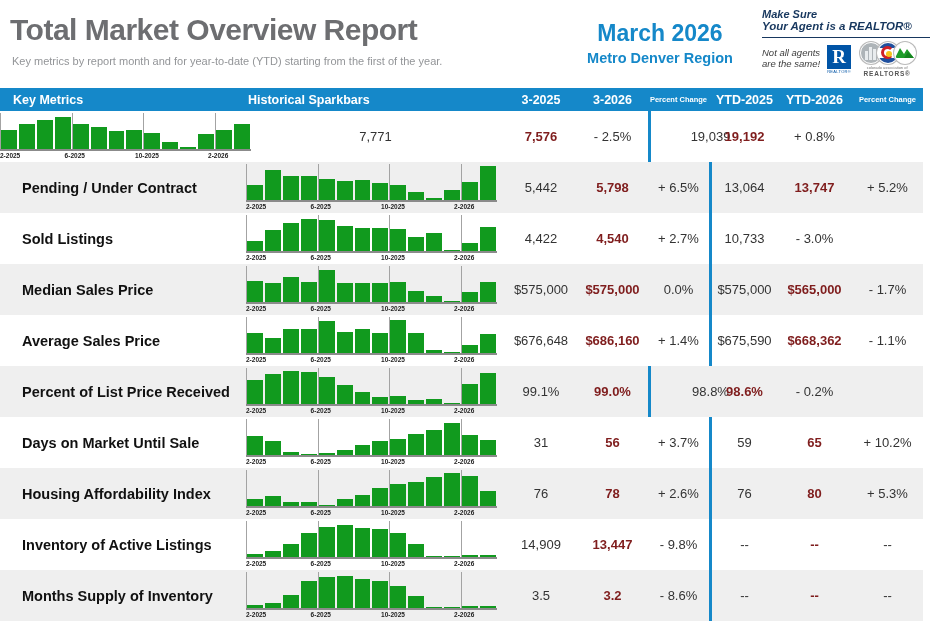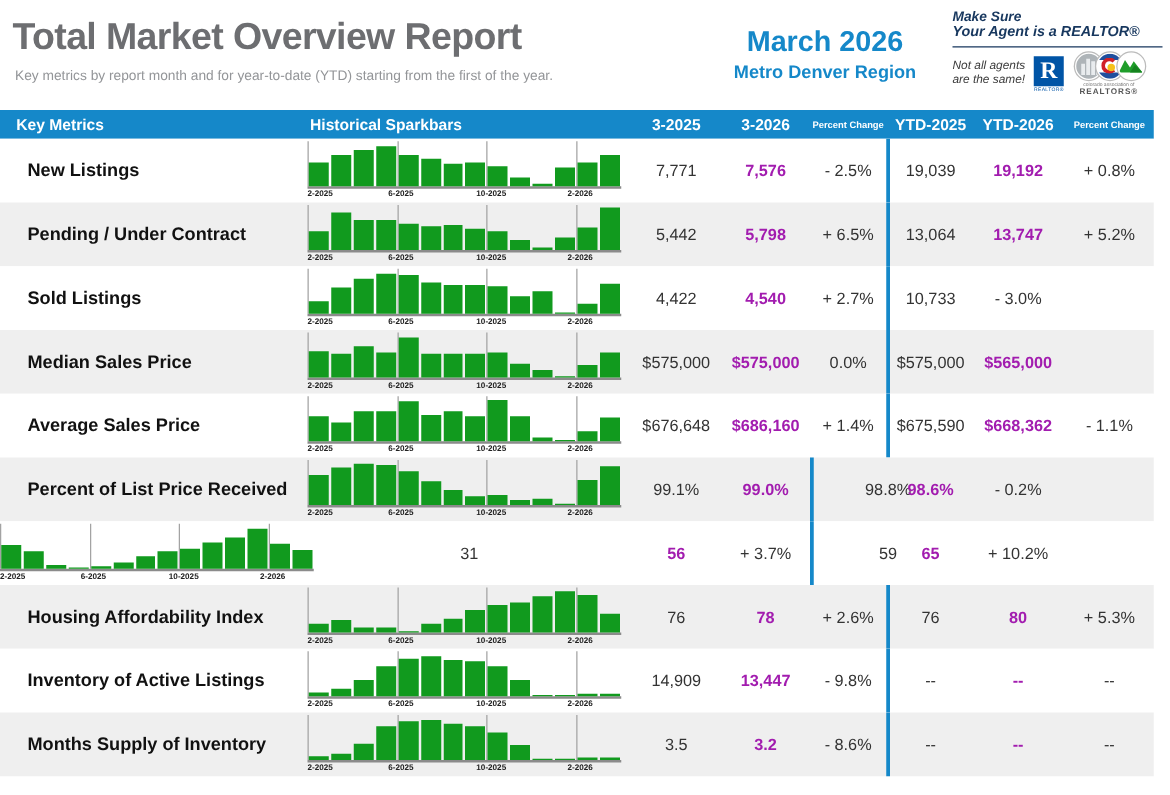--- a/index.html
+++ b/index.html
@@ -46,21 +46,21 @@
   .thead .h { font-size:12.5px; font-weight:bold; text-align:center; }
   .thead .h.left { text-align:left; padding-left:13px; }
   .thead .h.spark-h { text-align:left; padding-left:2px; }
   .thead .h.small { font-size:7.5px; }
 
   .trow { height:51px; position:relative; background:#fff; }
   .trow.alt { background:#efefef; }
   .cell { display:flex; align-items:center; justify-content:center; }
   .cell.metric { justify-content:flex-start; padding-left:22px; font-size:14.5px; font-weight:bold; color:#111; }
   .cell.v { font-size:13px; color:#333; }
-  .cell.v.bold { font-weight:bold; color:#a21caf; }
+  .cell.v.bold { font-weight:bold; color:#7f1d1d; }
   .cell.sep { background:#1588c9; width:3px; height:51px; }
 
   
   .cell.spark { flex-direction:column; justify-content:center; align-items:flex-start; padding-top:2px; }
   .spark-plot { position:relative; width:251px; height:34px; }
   .spark-plot .bars { position:absolute; left:0; right:0; top:0; bottom:0; display:flex; align-items:flex-end; }
   .spark-plot .bar { flex:1; margin:0 1px; background:#119a1e; }
   .spark-plot .gridlines i { position:absolute; top:-2px; bottom:0; width:1px; background:#a3a3a3; display:block; }
   .spark-baseline { width:251px; height:2px; background:#8b8b8b; }
   .spark-labels { position:relative; width:251px; height:9px; }
@@ -130,21 +130,20 @@
       <div class="h">3-2025</div>
       <div class="h">3-2026</div>
       <div class="h small">Percent Change</div>
       <div></div>
       <div class="h">YTD-2025</div>
       <div class="h">YTD-2026</div>
       <div class="h small">Percent Change</div>
     </div>
     <div id="tbody">
         <div class="trow grid-cols">
-    <div class="cell metric">New Listings</div>
     <div class="cell spark">
       <div class="spark-plot">
         <div class="gridlines">
                 <i style="left: 0%;"></i>
                 <i style="left: 28.5714%;"></i>
                 <i style="left: 57.1429%;"></i>
                 <i style="left: 85.7143%;"></i>
               </div>
         <div class="bars">
                 <div class="bar" style="height: 55%;"></div>
@@ -298,20 +297,21 @@
               <span style="left: 57.1429%; transform: translateX(-35%);">10-2025</span>
               <span style="left: 85.7143%; transform: translateX(-35%);">2-2026</span>
             </div>
     </div>
     <div class="cell v">$575,000</div>
     <div class="cell v bold">$575,000</div>
     <div class="cell v">0.0%</div>
     <div class="cell sep"></div>
     <div class="cell v">$575,000</div>
     <div class="cell v bold">$565,000</div>
+    <div class="cell v">- 1.7%</div>
   </div>
         <div class="trow grid-cols">
     <div class="cell metric">Average Sales Price</div>
     <div class="cell spark">
       <div class="spark-plot">
         <div class="gridlines">
                 <i style="left: 0%;"></i>
                 <i style="left: 28.5714%;"></i>
                 <i style="left: 57.1429%;"></i>
                 <i style="left: 85.7143%;"></i>
@@ -385,20 +385,21 @@
             </div>
     </div>
     <div class="cell v">99.1%</div>
     <div class="cell v bold">99.0%</div>
     <div class="cell sep"></div>
     <div class="cell v">98.8%</div>
     <div class="cell v bold">98.6%</div>
     <div class="cell v">- 0.2%</div>
   </div>
         <div class="trow grid-cols">
+    <div class="cell metric">Days on Market Until Sale</div>
     <div class="cell spark">
       <div class="spark-plot">
         <div class="gridlines">
                 <i style="left: 0%;"></i>
                 <i style="left: 28.5714%;"></i>
                 <i style="left: 57.1429%;"></i>
                 <i style="left: 85.7143%;"></i>
               </div>
         <div class="bars">
                 <div class="bar" style="height: 55%;"></div>

